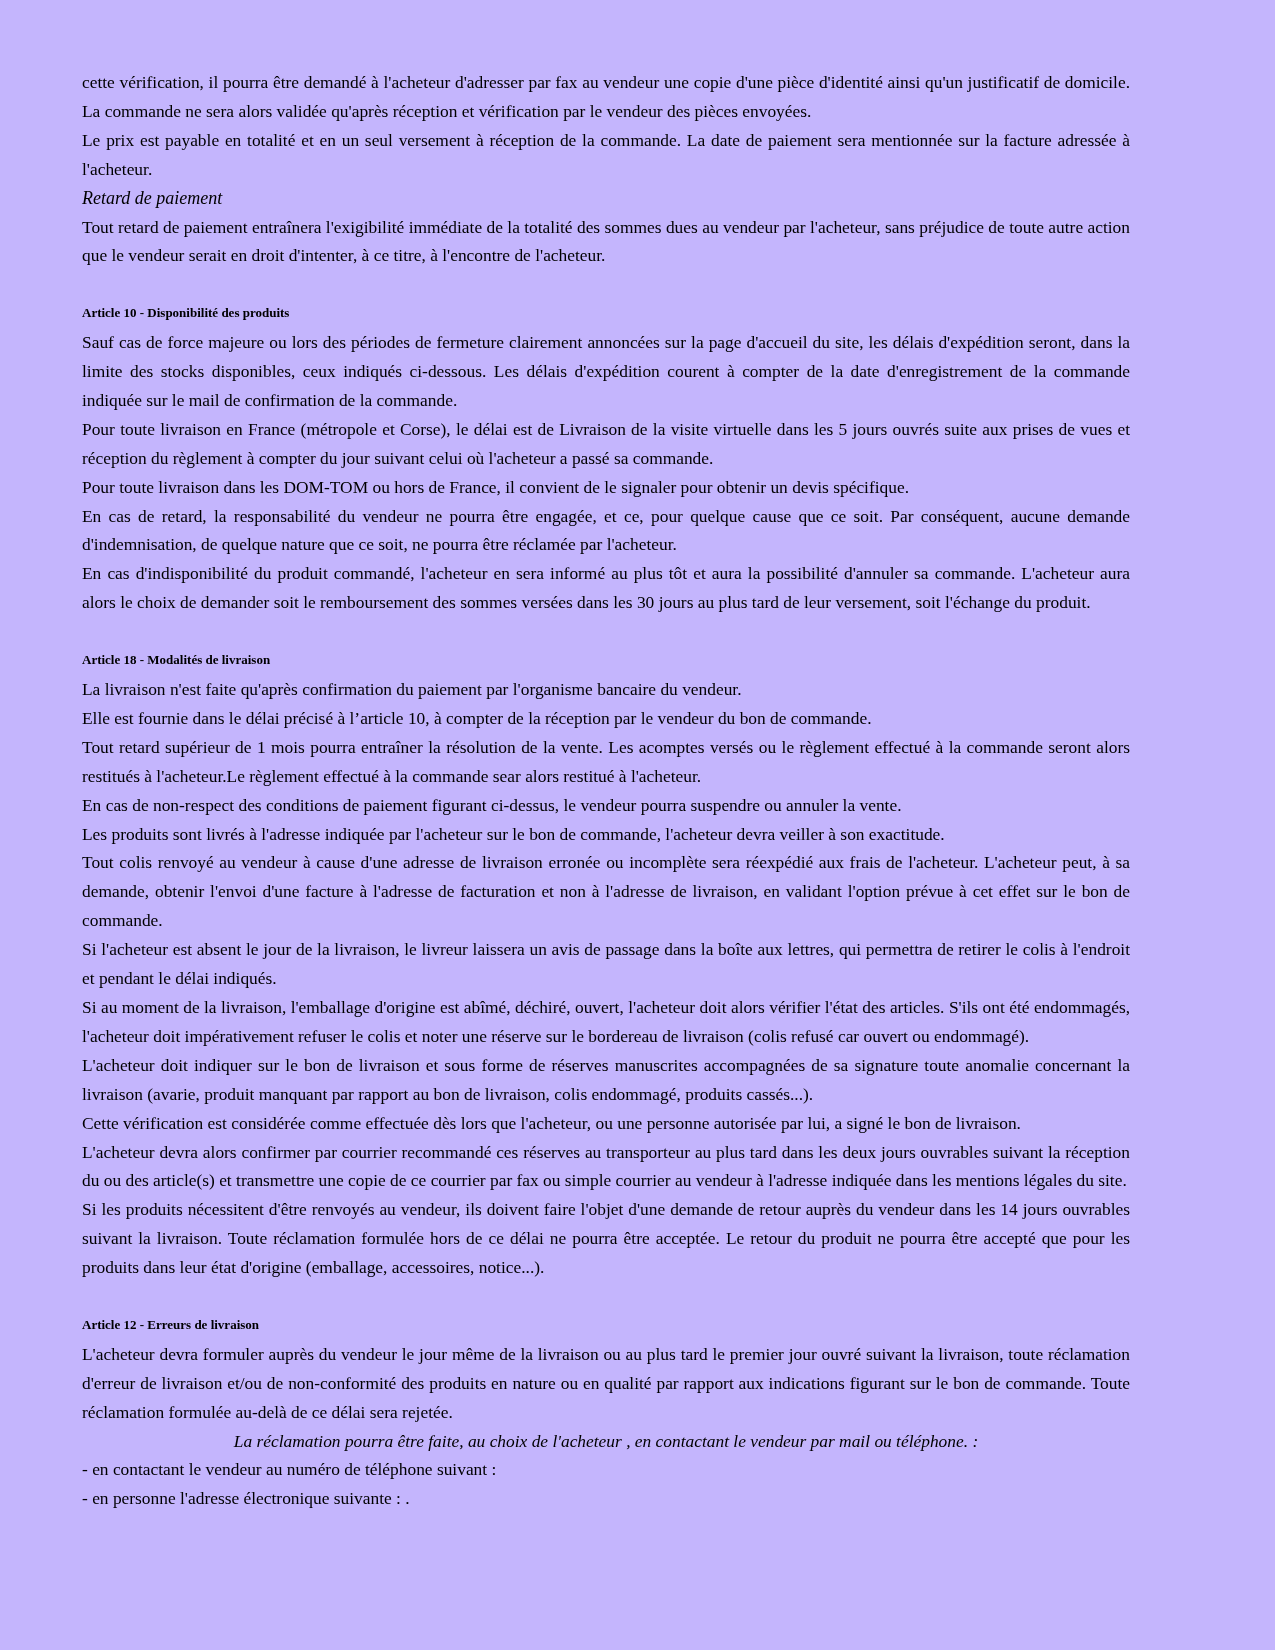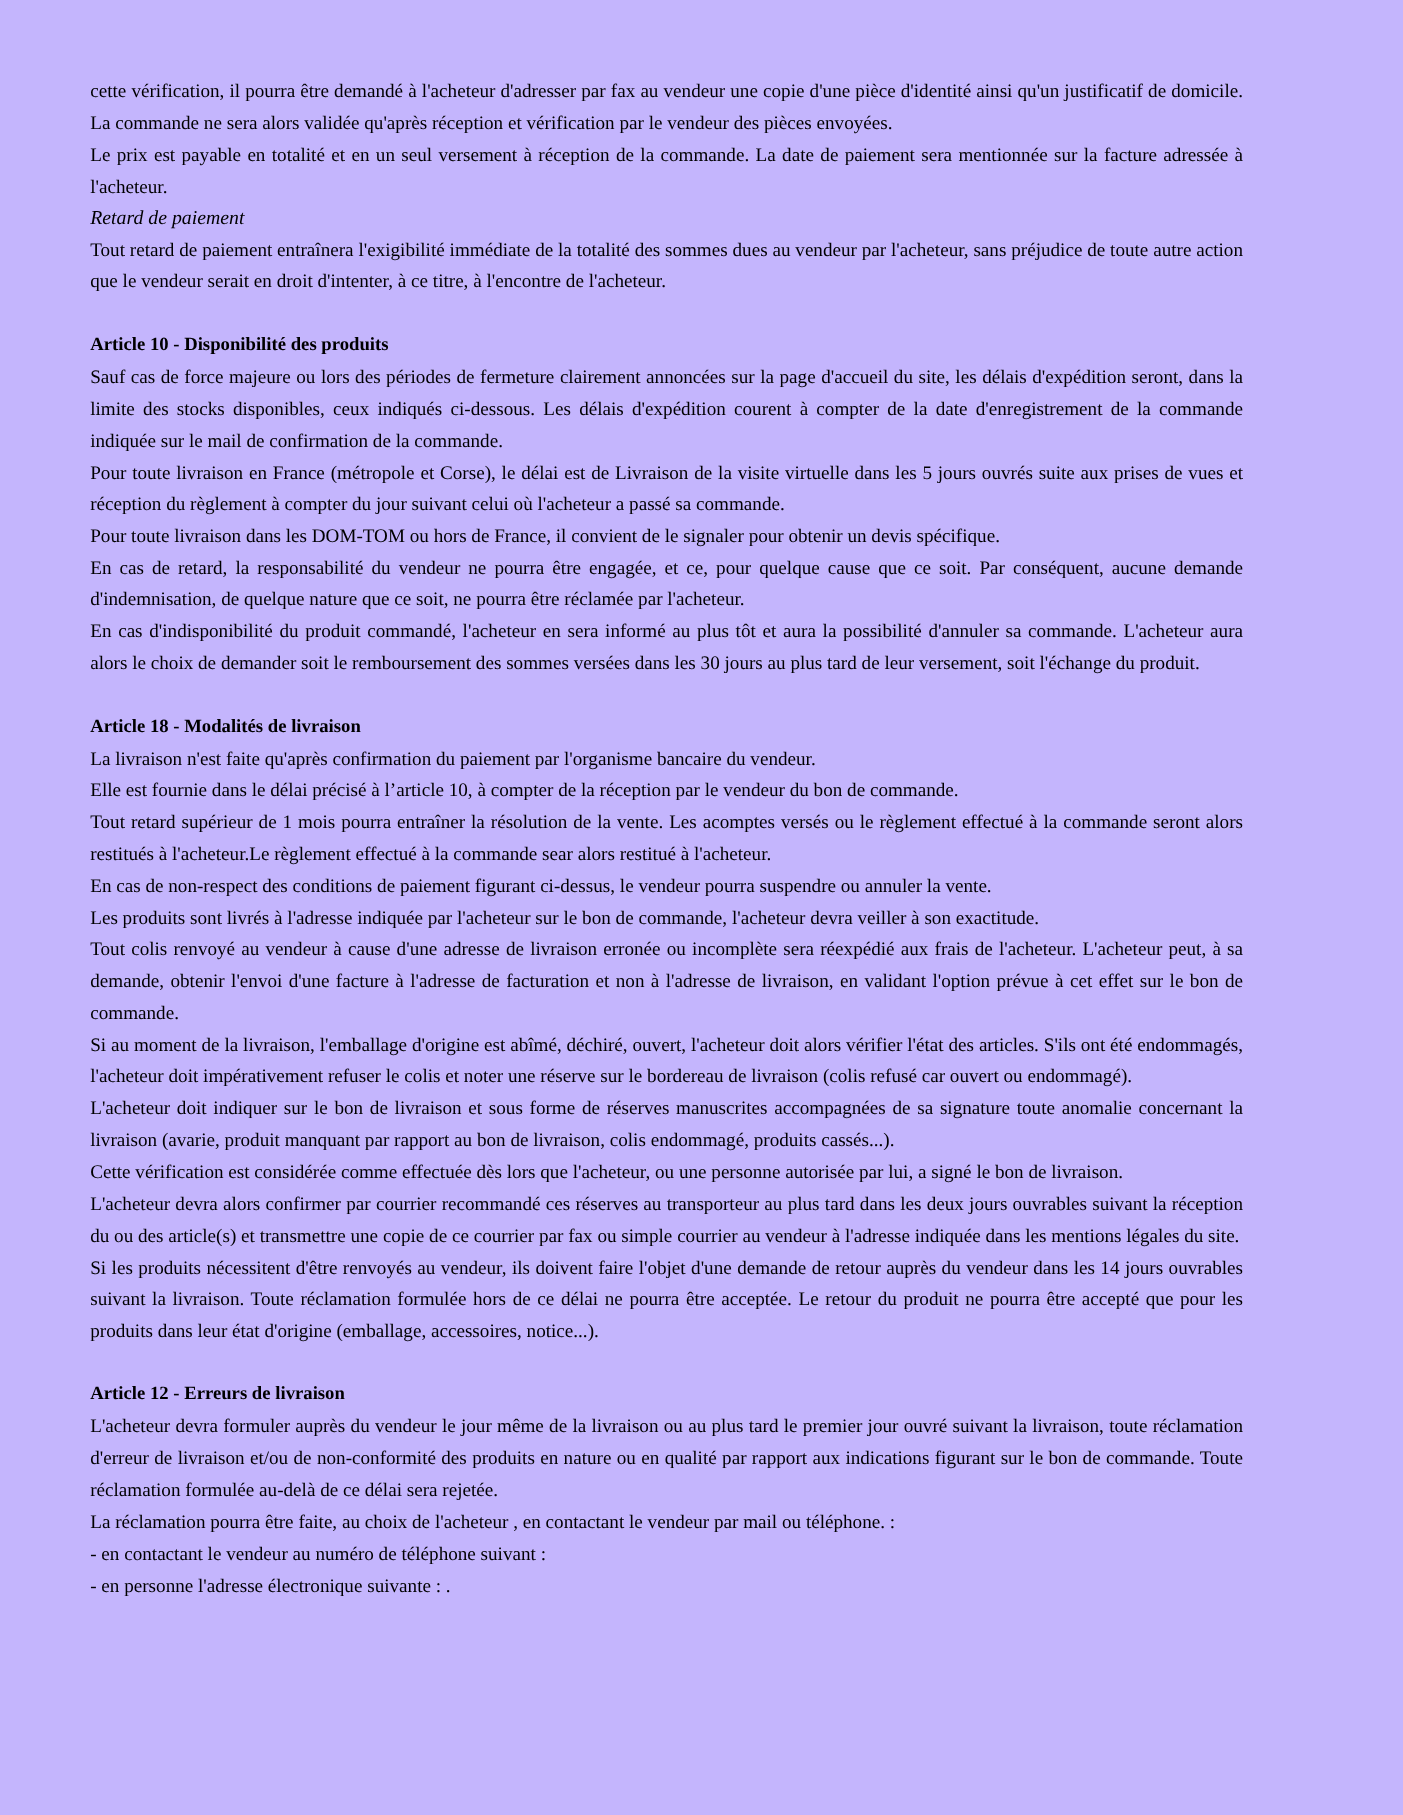--- a/index.html
+++ b/index.html
@@ -29,26 +29,27 @@
     -webkit-font-smoothing: antialiased;
   }
   
   .para {
     margin: 0;
     text-align: justify;
     text-justify: inter-word;
     hyphens: none;
   }
   .para.nojust {
-    text-align: left;
+    text-align: center;
+    font-style: italic;
   }
   .heading {
     margin: 0;
     font-weight: bold;
-    font-size: 17px;
+    font-size: 13px;
     line-height: 28.9px;
   }
   .subheading-italic {
     margin: 0;
     font-style: italic;
     font-size: 18px;
     line-height: 28.9px;
   }
   .spacer {
     height: 28.9px;
@@ -85,20 +86,21 @@
     <div class="spacer"></div>
 
     <p class="heading">Article 18 - Modalités de livraison</p>
 
     <p class="para">La livraison n'est faite qu'après confirmation du paiement par l'organisme bancaire du vendeur.</p>
     <p class="para">Elle est fournie dans le délai précisé à l’article 10, à compter de la réception par le vendeur du bon de commande.</p>
     <p class="para">Tout retard supérieur de 1 mois pourra entraîner la résolution de la vente. Les acomptes versés ou le règlement effectué à la commande seront alors restitués à l'acheteur.Le règlement effectué à la commande sear alors restitué à l'acheteur.</p>
     <p class="para">En cas de non-respect des conditions de paiement figurant ci-dessus, le vendeur pourra suspendre ou annuler la vente.</p>
     <p class="para">Les produits sont livrés à l'adresse indiquée par l'acheteur sur le bon de commande, l'acheteur devra veiller à son exactitude.</p>
     <p class="para">Tout colis renvoyé au vendeur à cause d'une adresse de livraison erronée ou incomplète sera réexpédié aux frais de l'acheteur. L'acheteur peut, à sa demande, obtenir l'envoi d'une facture à l'adresse de facturation et non à l'adresse de livraison, en validant l'option prévue à cet effet sur le bon de commande.</p>
+    <p class="para">Si l'acheteur est absent le jour de la livraison, le livreur laissera un avis de passage dans la boîte aux lettres, qui permettra de retirer le colis à l'endroit et pendant le délai indiqués.</p>
     <p class="para">Si au moment de la livraison, l'emballage d'origine est abîmé, déchiré, ouvert, l'acheteur doit alors vérifier l'état des articles. S'ils ont été endommagés, l'acheteur doit impérativement refuser le colis et noter une réserve sur le bordereau de livraison (colis refusé car ouvert ou endommagé).</p>
     <p class="para">L'acheteur doit indiquer sur le bon de livraison et sous forme de réserves manuscrites accompagnées de sa signature toute anomalie concernant la livraison (avarie, produit manquant par rapport au bon de livraison, colis endommagé, produits cassés...).</p>
     <p class="para">Cette vérification est considérée comme effectuée dès lors que l'acheteur, ou une personne autorisée par lui, a signé le bon de livraison.</p>
     <p class="para">L'acheteur devra alors confirmer par courrier recommandé ces réserves au transporteur au plus tard dans les deux jours ouvrables suivant la réception du ou des article(s) et transmettre une copie de ce courrier par fax ou simple courrier au vendeur à l'adresse indiquée dans les mentions légales du site.</p>
     <p class="para">Si les produits nécessitent d'être renvoyés au vendeur, ils doivent faire l'objet d'une demande de retour auprès du vendeur dans les 14 jours ouvrables suivant la livraison. Toute réclamation formulée hors de ce délai ne pourra être acceptée. Le retour du produit ne pourra être accepté que pour les produits dans leur état d'origine (emballage, accessoires, notice...).</p>
 
     <div class="spacer"></div>
 
     <p class="heading">Article 12 - Erreurs de livraison</p>
 

